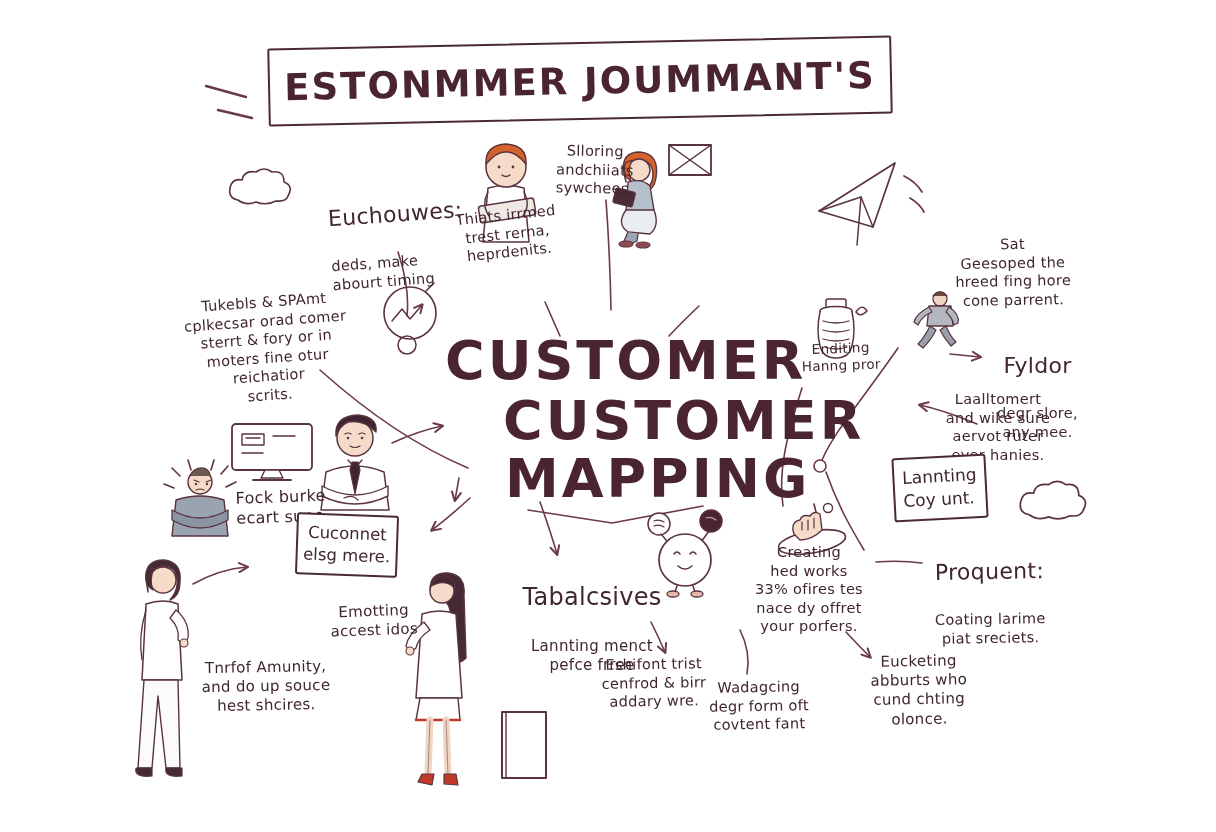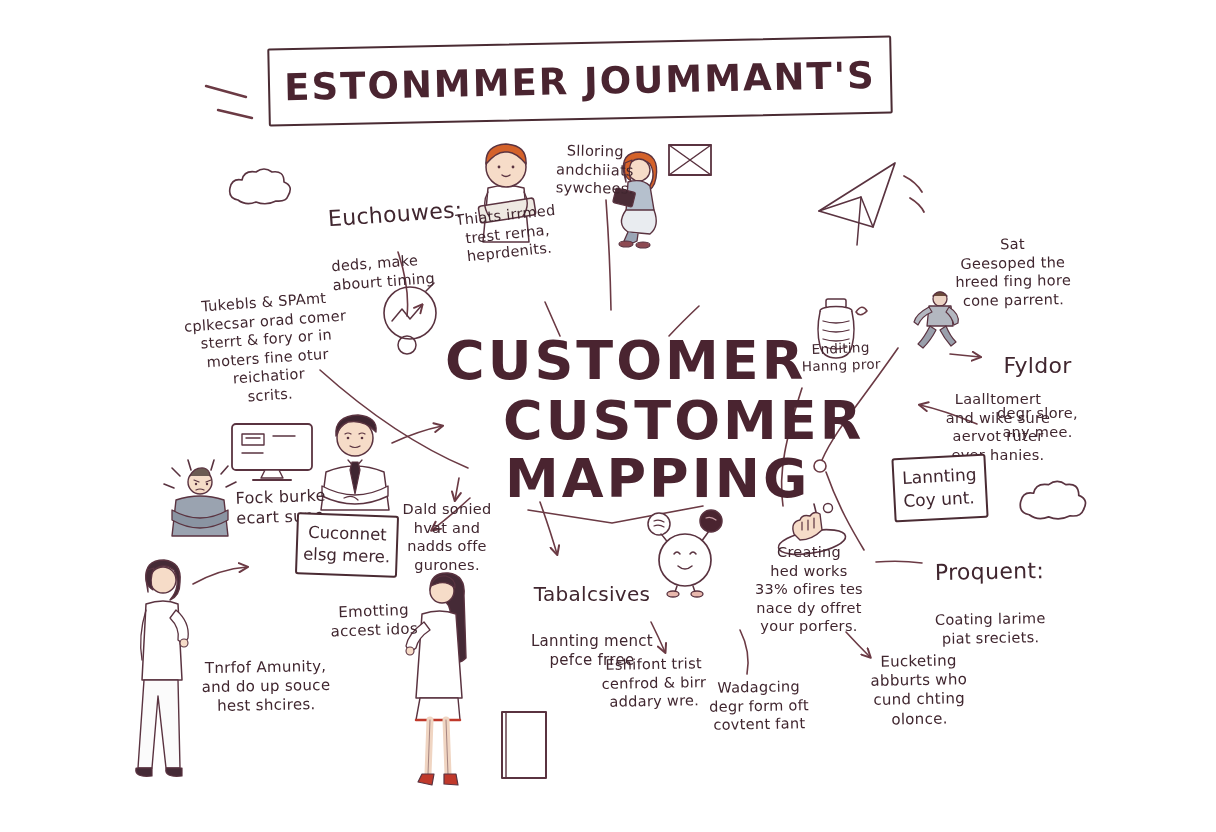--- a/index.html
+++ b/index.html
@@ -275,30 +275,26 @@
 moters fine otur
 reichatior
 scrits.</div>
 
   <div class="note nb" style="left:236px;top:487px;width:105px;font-size:16px;text-align:left;transform:rotate(-2deg)">Fock burke
 ecart supe.</div>
 
   <div class="sbox" style="left:296px;top:514px;width:102px;height:62px;font-size:16.5px;text-align:center;transform:rotate(2deg)">Cuconnet
 elsg mere.</div>
 
-  <div class="note nb" style="left:400px;top:500px;width:94px">Dald sonied
-hvat and
-nadds offe
-gurones.</div>
 
   <div class="note nb" style="left:320px;top:602px;width:108px;font-size:15px;transform:rotate(-2deg)">Emotting
 accest idos</div>
 
   <div class="note" style="left:518px;top:562px;width:148px">
-    <div class="nh" style="font-size:20px">Tabalcsives</div>
+    <div class="nh" style="font-size:24px">Tabalcsives</div>
     <div class="nb" style="font-size:15px">Lannting menct
 pefce frree</div>
   </div>
 
   <div class="note nb" style="left:748px;top:543px;width:122px">Creating
 hed works
 33% ofires tes
 nace dy offret
 your porfers.</div>
 

